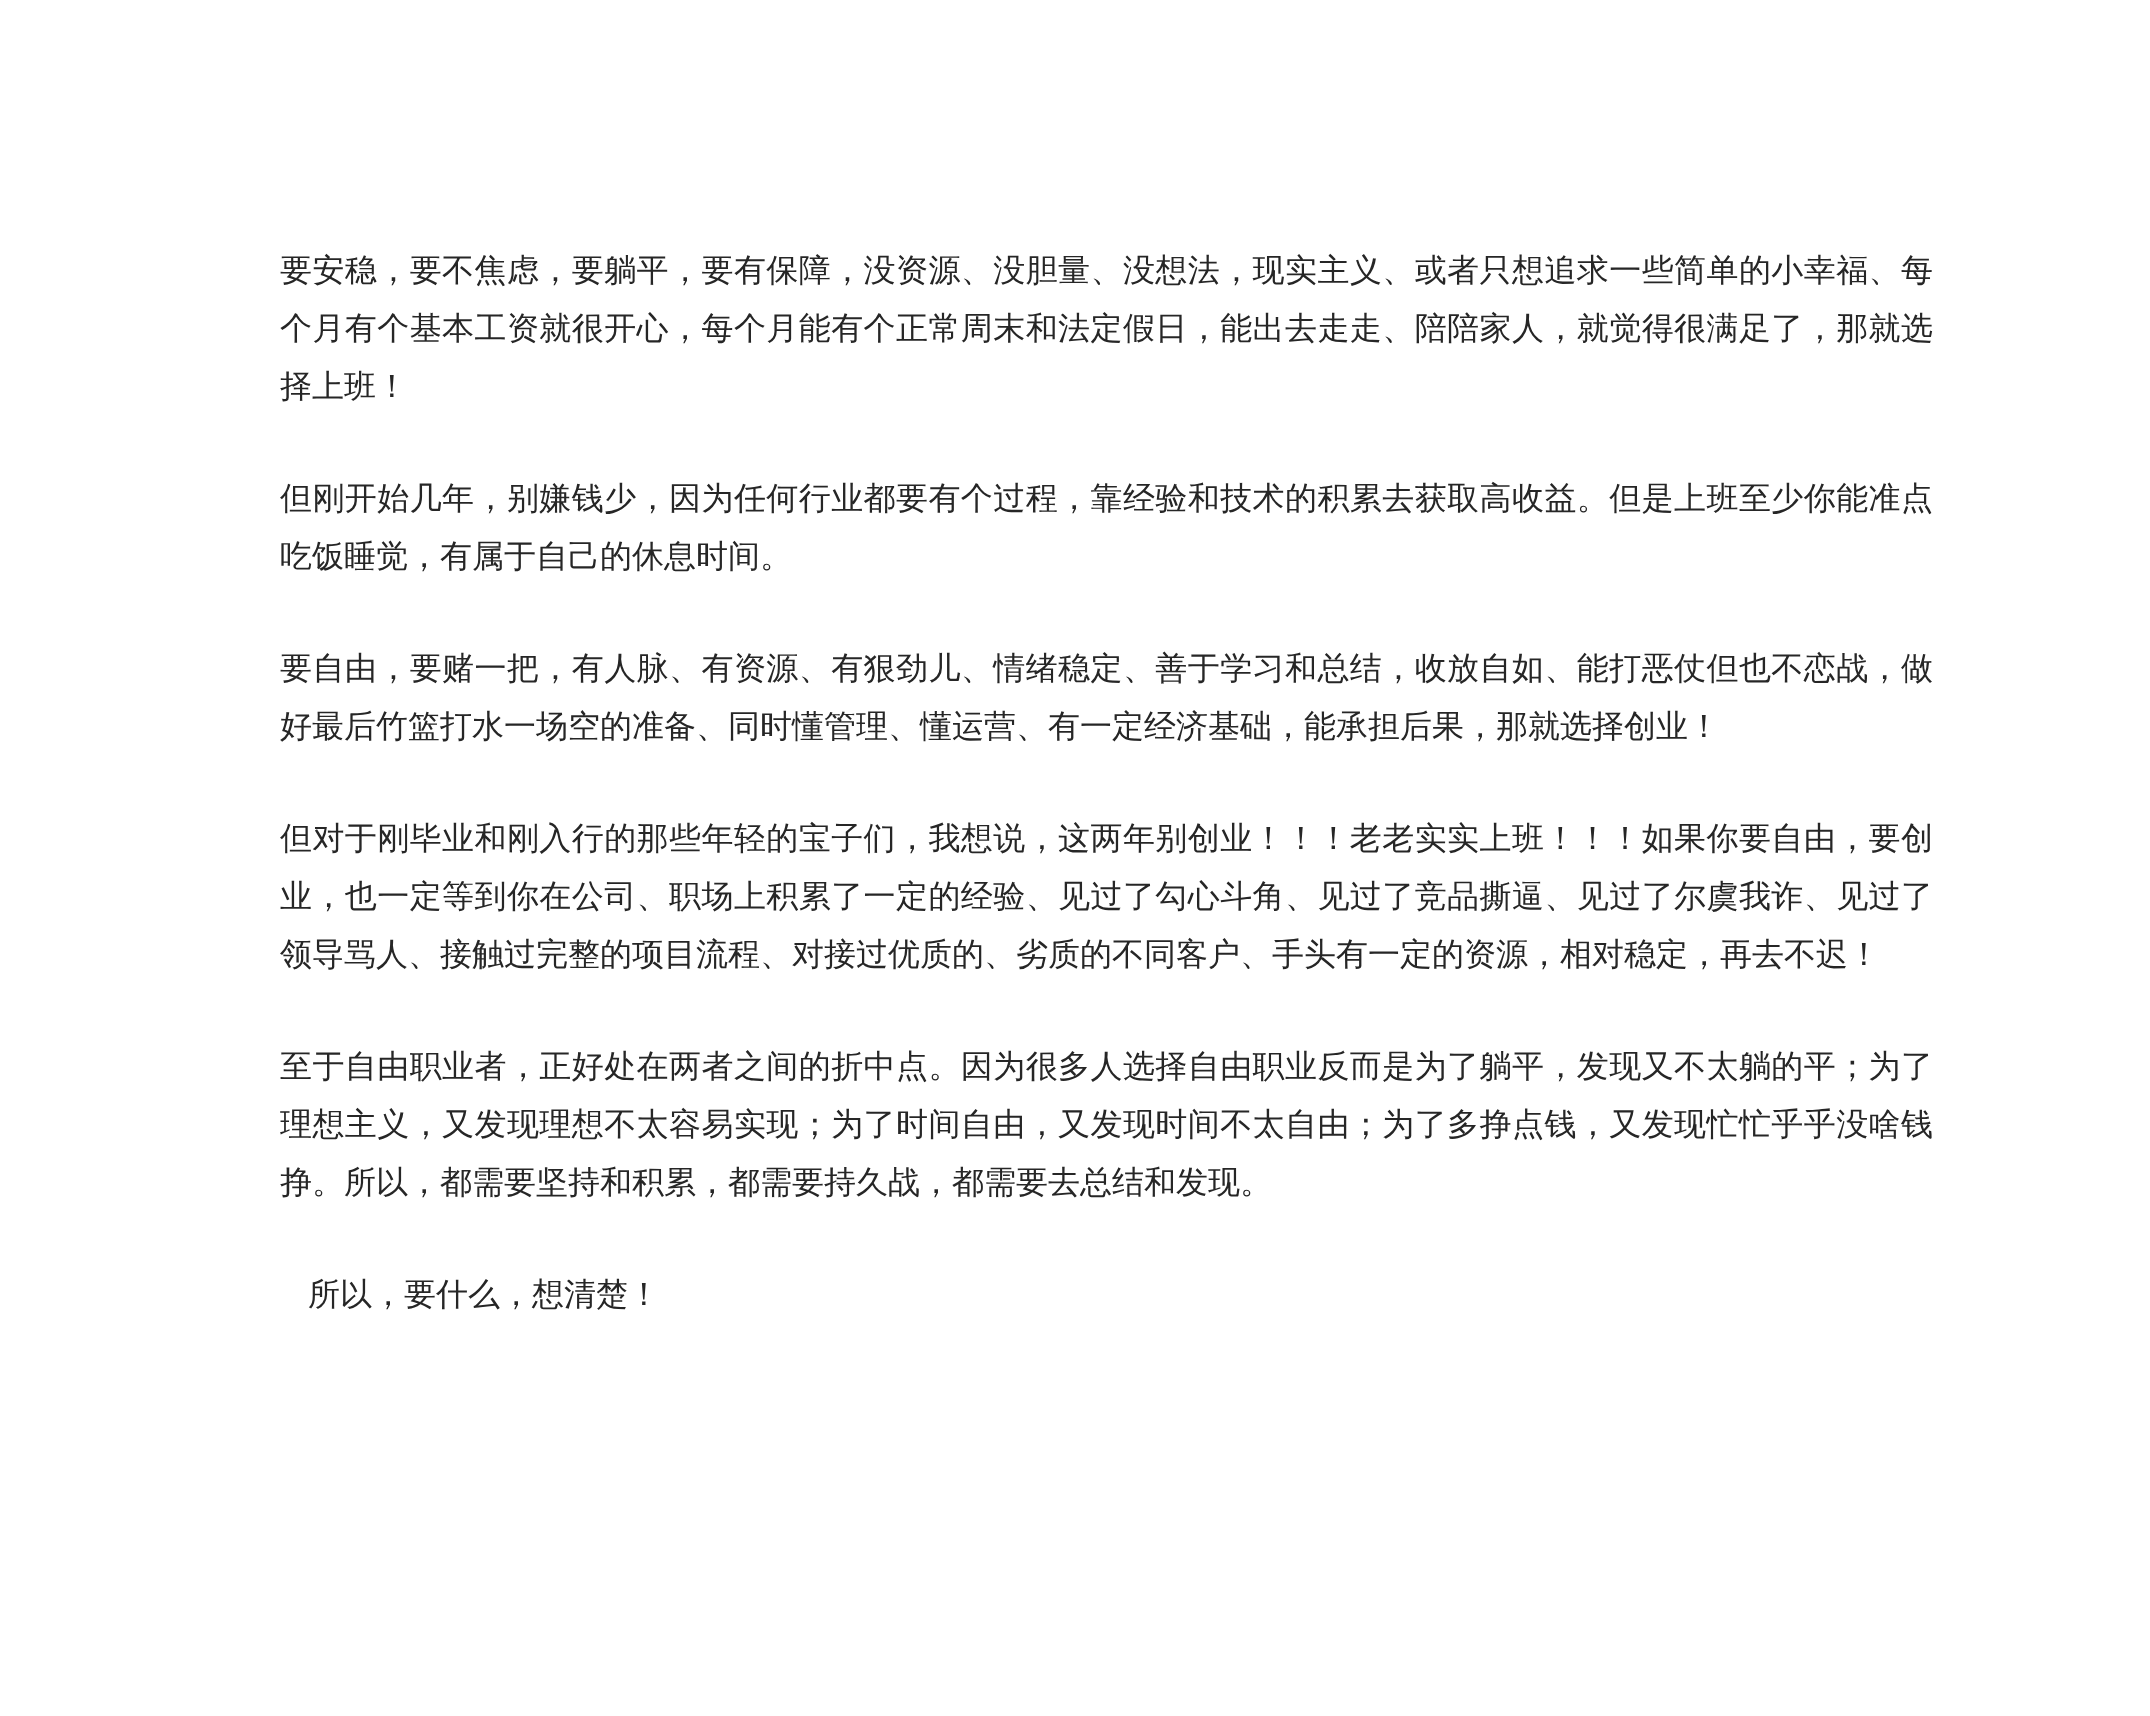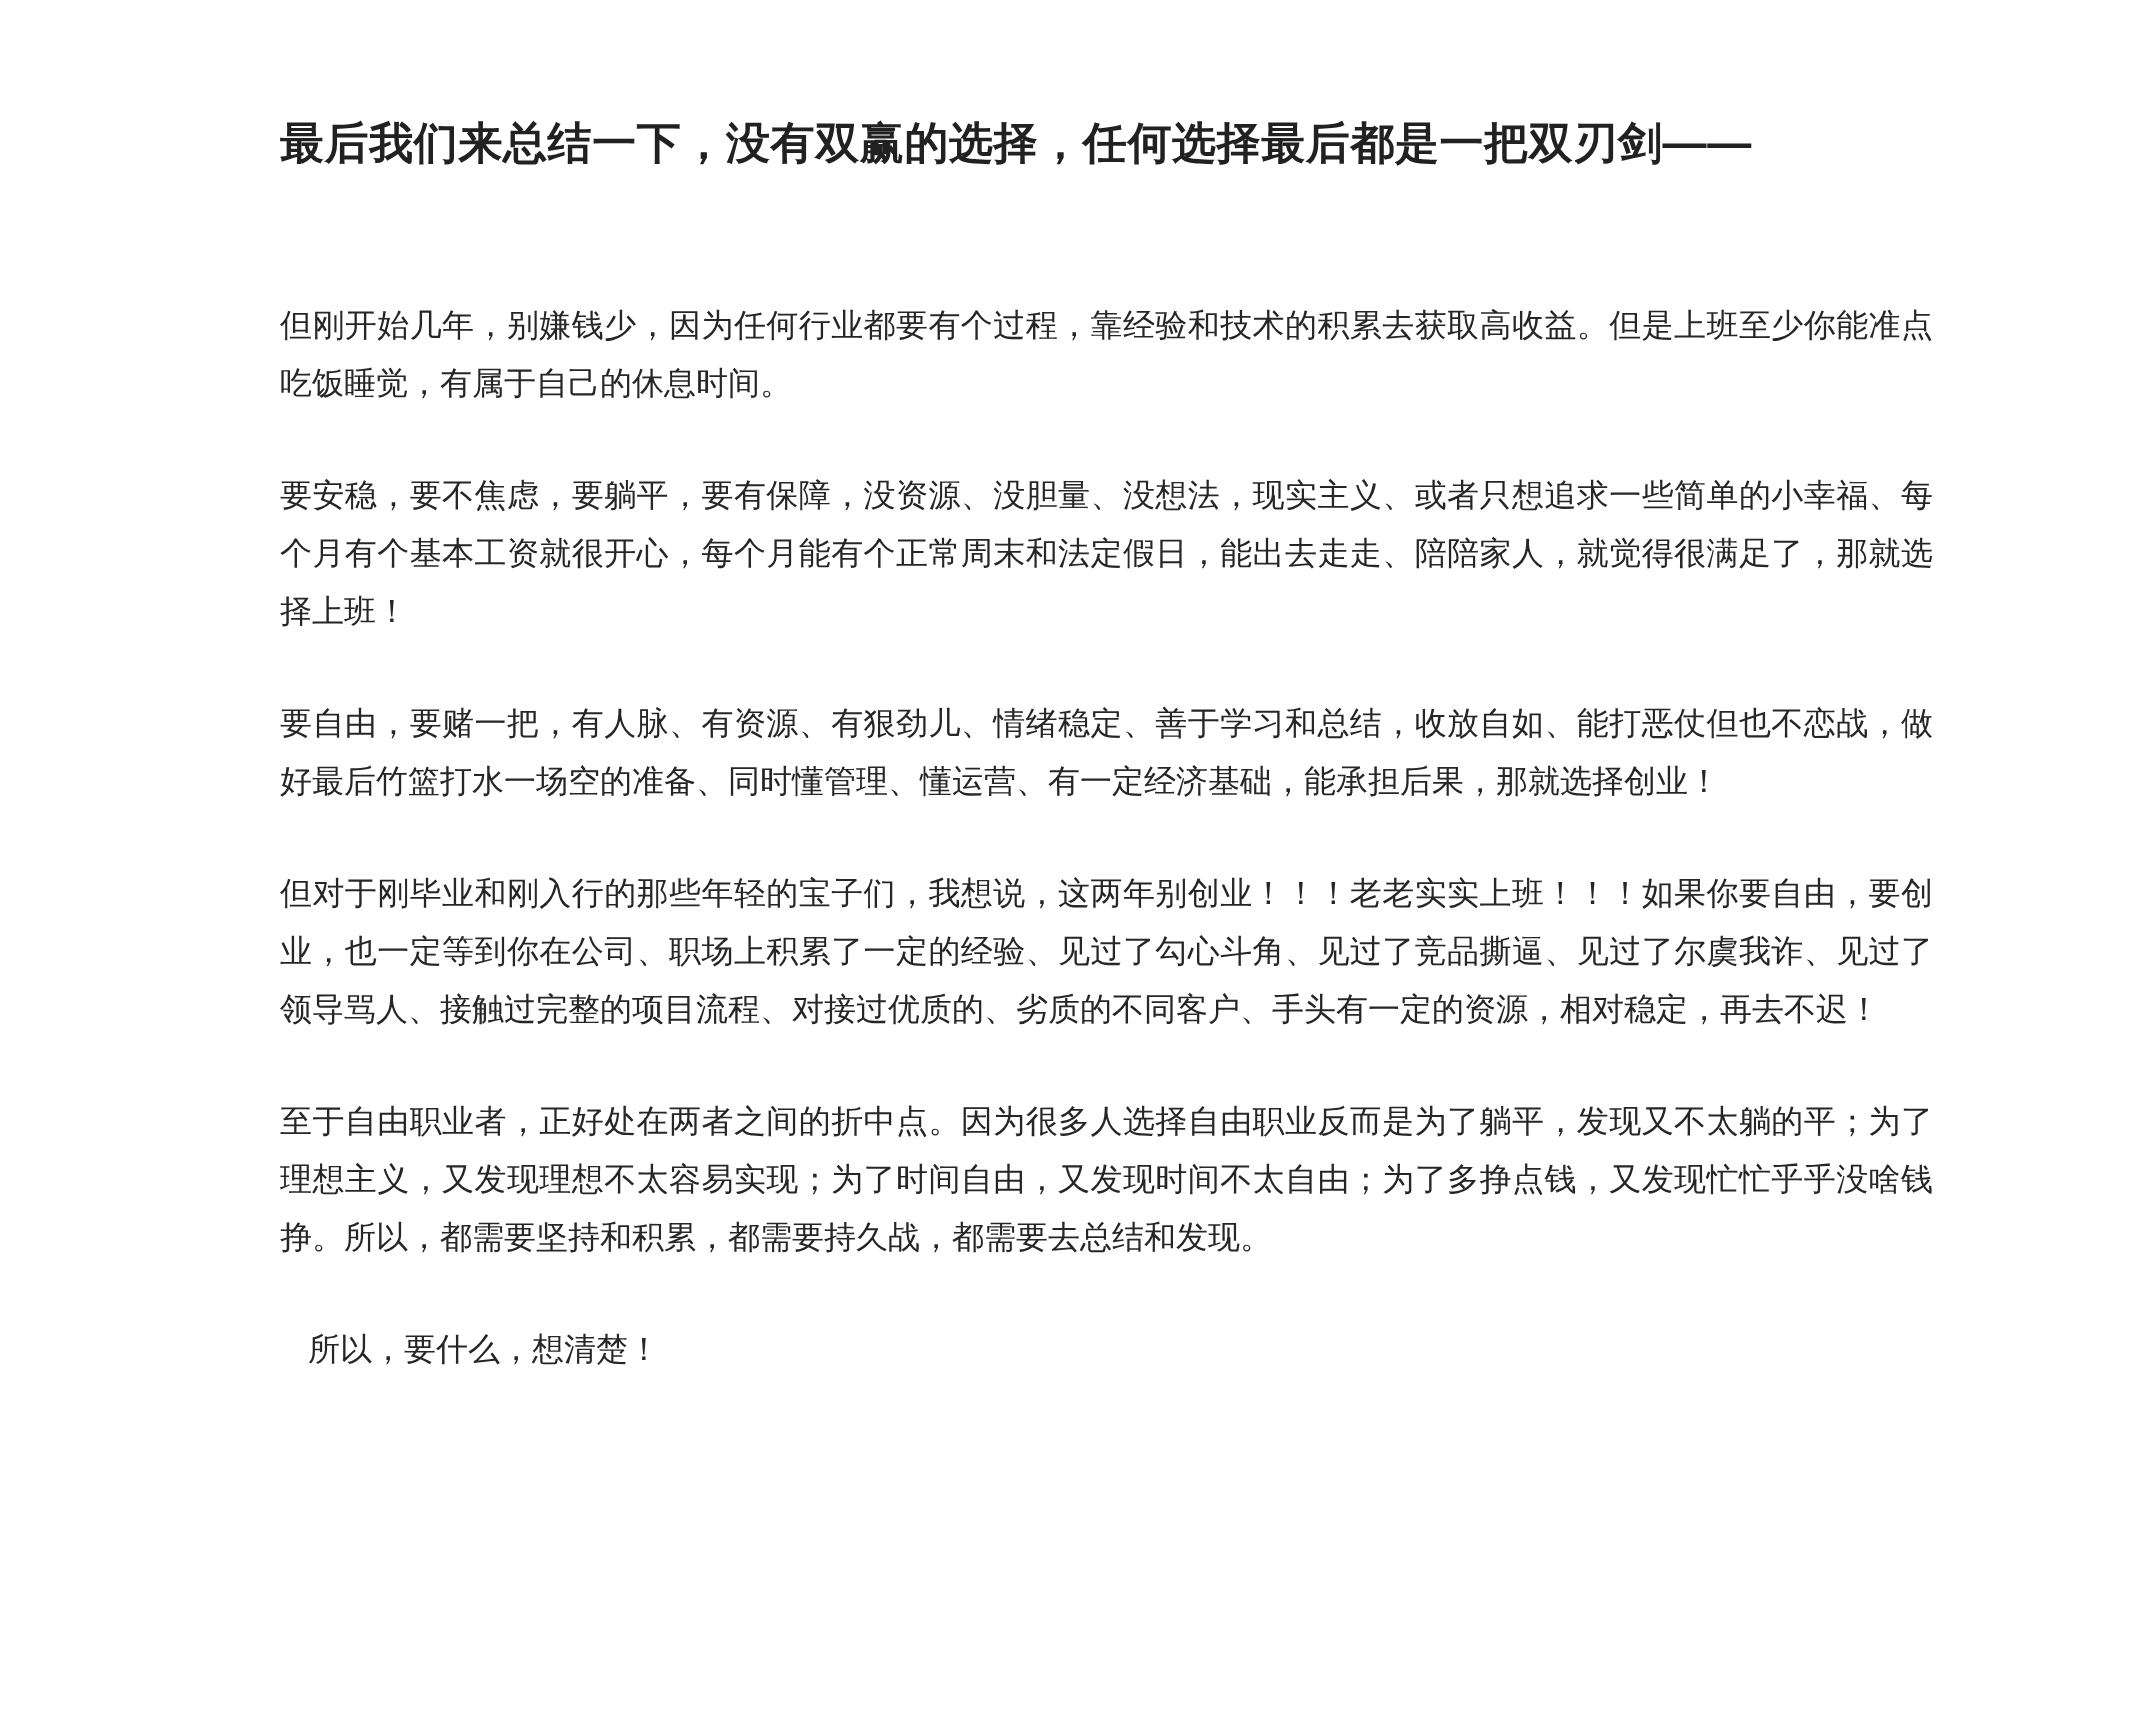--- a/index.html
+++ b/index.html
@@ -46,24 +46,23 @@
   .article p.para:last-child {
     margin-bottom: 0;
     text-align: left;
     margin-left: 28px;
   }
 </style>
 </head>
 <body>
 
 <div class="page">
-  <h1 class="doc-title">最后我们来总结一下，没有双赢的选择，任何选择最后都是一把双刃剑——</h1>
 
   <div class="article">
+      <p class="para">要安稳，要不焦虑，要躺平，要有保障，没资源、没胆量、没想法，现实主义、或者只想追求一些简单的小幸福、每个月有个基本工资就很开心，每个月能有个正常周末和法定假日，能出去走走、陪陪家人，就觉得很满足了，那就选择上班！</p>
       <p class="para">但刚开始几年，别嫌钱少，因为任何行业都要有个过程，靠经验和技术的积累去获取高收益。但是上班至少你能准点吃饭睡觉，有属于自己的休息时间。</p>
-      <p class="para">要安稳，要不焦虑，要躺平，要有保障，没资源、没胆量、没想法，现实主义、或者只想追求一些简单的小幸福、每个月有个基本工资就很开心，每个月能有个正常周末和法定假日，能出去走走、陪陪家人，就觉得很满足了，那就选择上班！</p>
       <p class="para">要自由，要赌一把，有人脉、有资源、有狠劲儿、情绪稳定、善于学习和总结，收放自如、能打恶仗但也不恋战，做好最后竹篮打水一场空的准备、同时懂管理、懂运营、有一定经济基础，能承担后果，那就选择创业！</p>
       <p class="para">但对于刚毕业和刚入行的那些年轻的宝子们，我想说，这两年别创业！！！老老实实上班！！！如果你要自由，要创业，也一定等到你在公司、职场上积累了一定的经验、见过了勾心斗角、见过了竞品撕逼、见过了尔虞我诈、见过了领导骂人、接触过完整的项目流程、对接过优质的、劣质的不同客户、手头有一定的资源，相对稳定，再去不迟！</p>
       <p class="para">至于自由职业者，正好处在两者之间的折中点。因为很多人选择自由职业反而是为了躺平，发现又不太躺的平；为了理想主义，又发现理想不太容易实现；为了时间自由，又发现时间不太自由；为了多挣点钱，又发现忙忙乎乎没啥钱挣。所以，都需要坚持和积累，都需要持久战，都需要去总结和发现。</p>
       <p class="para">所以，要什么，想清楚！</p>
     </div>
 </div>
 
 
 </body></html>

